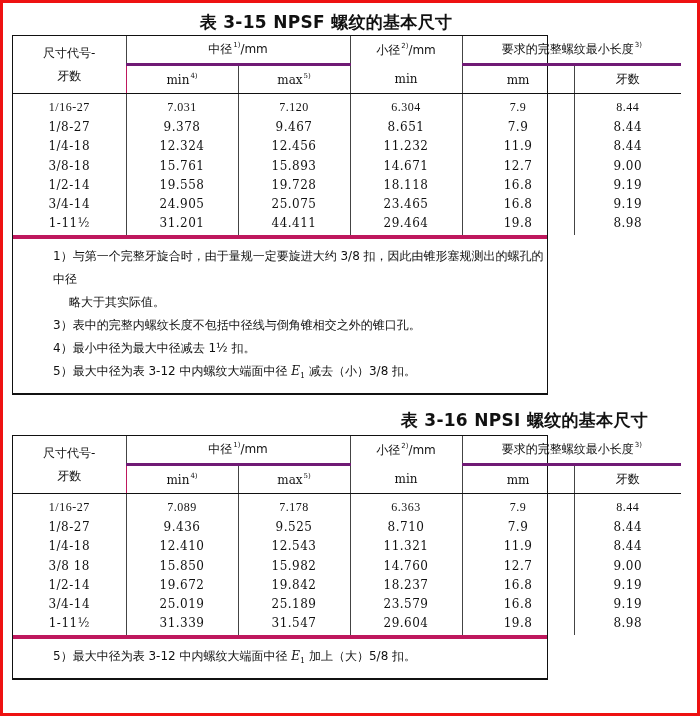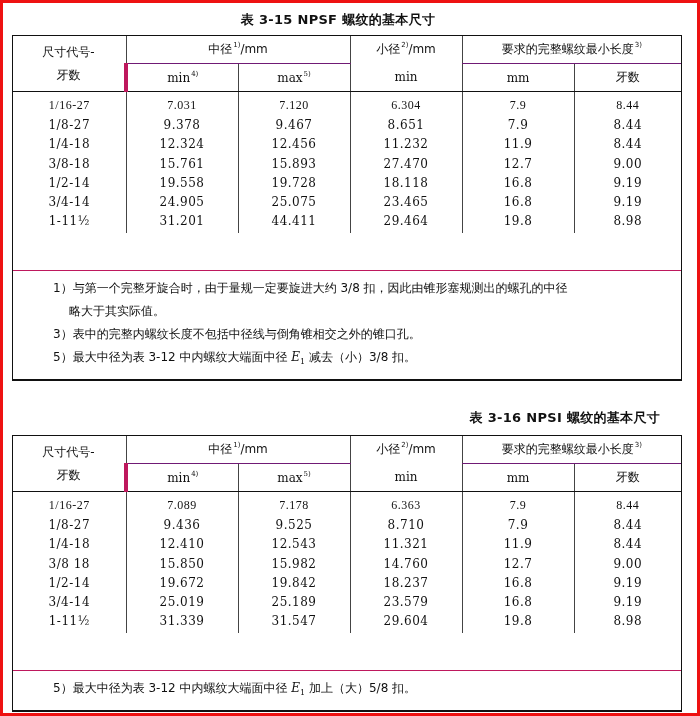--- a/index.html
+++ b/index.html
@@ -1,42 +1,42 @@
 <!DOCTYPE html>
 <html><head>
 <meta charset="utf-8">
 <style>
   html, body { margin:0; padding:0; background:#fff; }
   body { width:700px; height:716px; position:relative; overflow:hidden;
          font-family:"DejaVu Serif","Liberation Serif",serif; color:#111; }
   .frame { position:absolute; left:0; top:0; width:700px; height:716px;
            box-sizing:border-box; border:3px solid #ee1111; }
-  .caption { position:absolute; left:16px; width:644px; text-align:center;
+  .caption { position:absolute; left:4px; width:644px; text-align:center;
              font-family:"DejaVu Sans","Liberation Sans",sans-serif; font-weight:bold;
-             font-size:13px; letter-spacing:0.3px; }
-  .tbl-wrap { position:absolute; left:12px; width:670px; border:1.5px solid #111;
+             font-size:17px; letter-spacing:0.3px; }
+  .tbl-wrap { position:absolute; left:12px; width:536px; border:1.5px solid #111;
               box-sizing:border-box; border-bottom-width:2px; }
   table { border-collapse:collapse; width:100%; table-layout:fixed; }
   col.c0 { width:113px; } col.c1 { width:112px; } col.c2 { width:112px; }
   col.c3 { width:112px; } col.c4 { width:112px; } col.c5 { width:107px; }
   th, td { text-align:center; padding:0; font-weight:normal; }
   th { font-size:12px; font-family:"DejaVu Sans","Liberation Sans",sans-serif; }
   th.en { font-family:"DejaVu Serif","Liberation Serif",serif; }
-  .hrow1 th { height:27px; border-bottom:1px solid #701a75; }
+  .hrow1 th { height:27px; border-bottom:3px solid #701a75; }
   .hrow2 th { height:27px; }
   thead tr.hrow2 th, thead th.rs { border-bottom:1.5px solid #111; }
   th, td { border-left:1px solid #444; }
   th:first-child, td:first-child { border-left:none; }
-  .hrow2 th:first-child { border-left:4px solid #be185d; }
+  .hrow2 th:first-child { border-left:1px solid #be185d; }
   td { font-size:12px; height:19.3px; letter-spacing:0.5px; font-family:"DejaVu Serif","Liberation Serif",serif; }
   tbody tr:first-child td { padding-top:4px;font-family:Liberation Serif, serif; }
   tbody tr:last-child td { padding-bottom:2px; }
   sup { font-size:7px; vertical-align:6px; margin-left:1px; }
-  .notes { border-top:1px solid #be185d; padding:6px 0 6px 40px;
-           font-family:"DejaVu Sans","Liberation Sans",sans-serif; font-size:12px;margin-top:37px; }
+  .notes { border-top:4px solid #be185d; padding:6px 0 6px 40px;
+           font-family:"DejaVu Sans","Liberation Sans",sans-serif; font-size:12px; }
   .note { line-height:23px; }
   .note .cont { display:block; padding-left:16px; }
   i.sym { font-family:"DejaVu Serif","Liberation Serif",serif; font-style:italic; }
   i.sym sub { font-size:8px; font-style:normal; }
 </style>
 </head>
 <body>
 
 <div class="frame"></div>
 
@@ -91,21 +91,21 @@
           <td>12.324</td>
           <td>12.456</td>
           <td>11.232</td>
           <td>11.9</td>
           <td>8.44</td>
         </tr>
         <tr>
           <td>3/8-18</td>
           <td>15.761</td>
           <td>15.893</td>
-          <td>27.470</td>
+          <td>14.671</td>
           <td>12.7</td>
           <td>9.00</td>
         </tr>
         <tr>
           <td>1/2-14</td>
           <td>19.558</td>
           <td>19.728</td>
           <td>18.118</td>
           <td>16.8</td>
           <td>9.19</td>
@@ -124,20 +124,21 @@
           <td>44.411</td>
           <td>29.464</td>
           <td>19.8</td>
           <td>8.98</td>
         </tr>
       </tbody>
   </table>
   <div class="notes" id="t1notes">
       <div class="note"><span>1）与第一个完整牙旋合时，由于量规一定要旋进大约 3/8 扣，因此由锥形塞规测出的螺孔的中径</span><span class="cont">略大于其实际值。</span></div>
       <div class="note"><span>3）表中的完整内螺纹长度不包括中径线与倒角锥相交之外的锥口孔。</span></div>
+      <div class="note"><span>4）最小中径为最大中径减去 1½ 扣。</span></div>
       <div class="note"><span>5）最大中径为表 3-12 中内螺纹大端面中径 </span><i class="sym"><span>E</span><sub>1</sub></i><span> 减去（小）3/8 扣。</span></div>
     </div>
 </div>
 
 <div class="caption" style="top:409px;text-align:right;">表 3-16   NPSI 螺纹的基本尺寸</div>
 <div class="tbl-wrap" style="top:435px;">
   <table>
     <colgroup>
         <col class="c0">
         <col class="c1">

